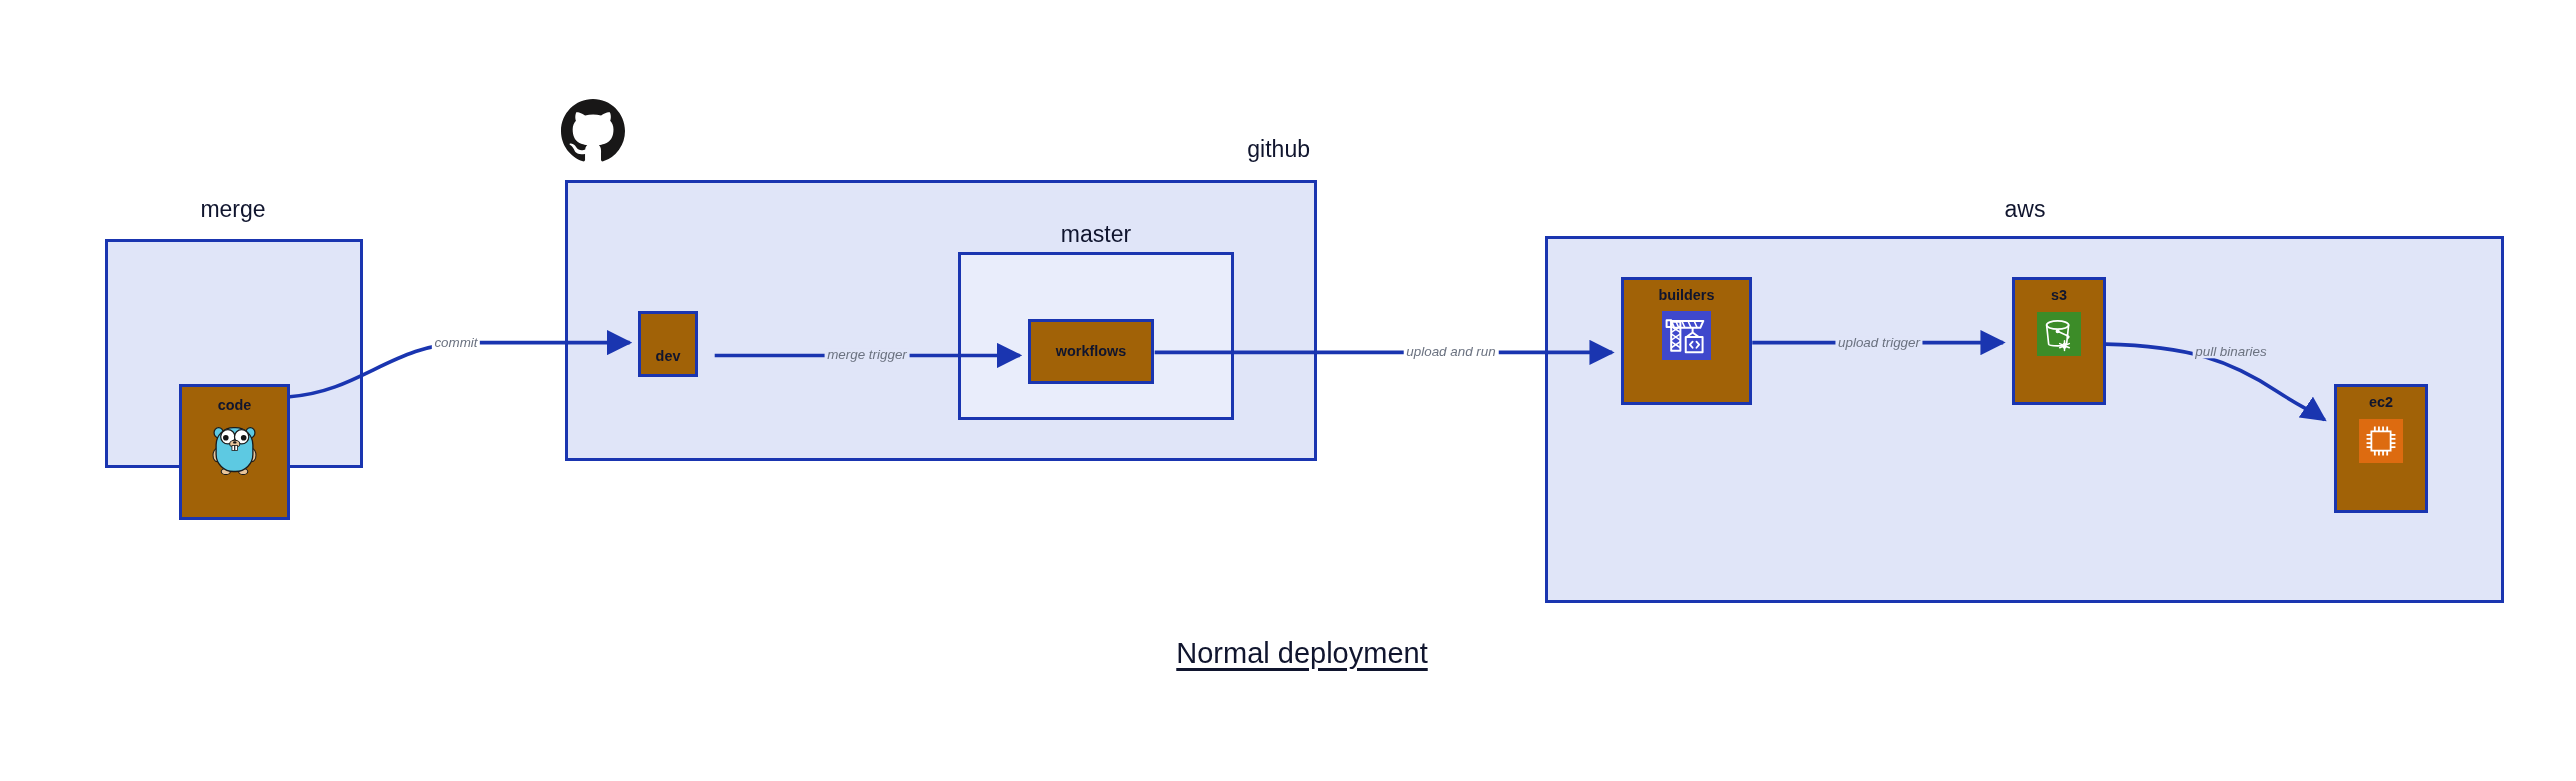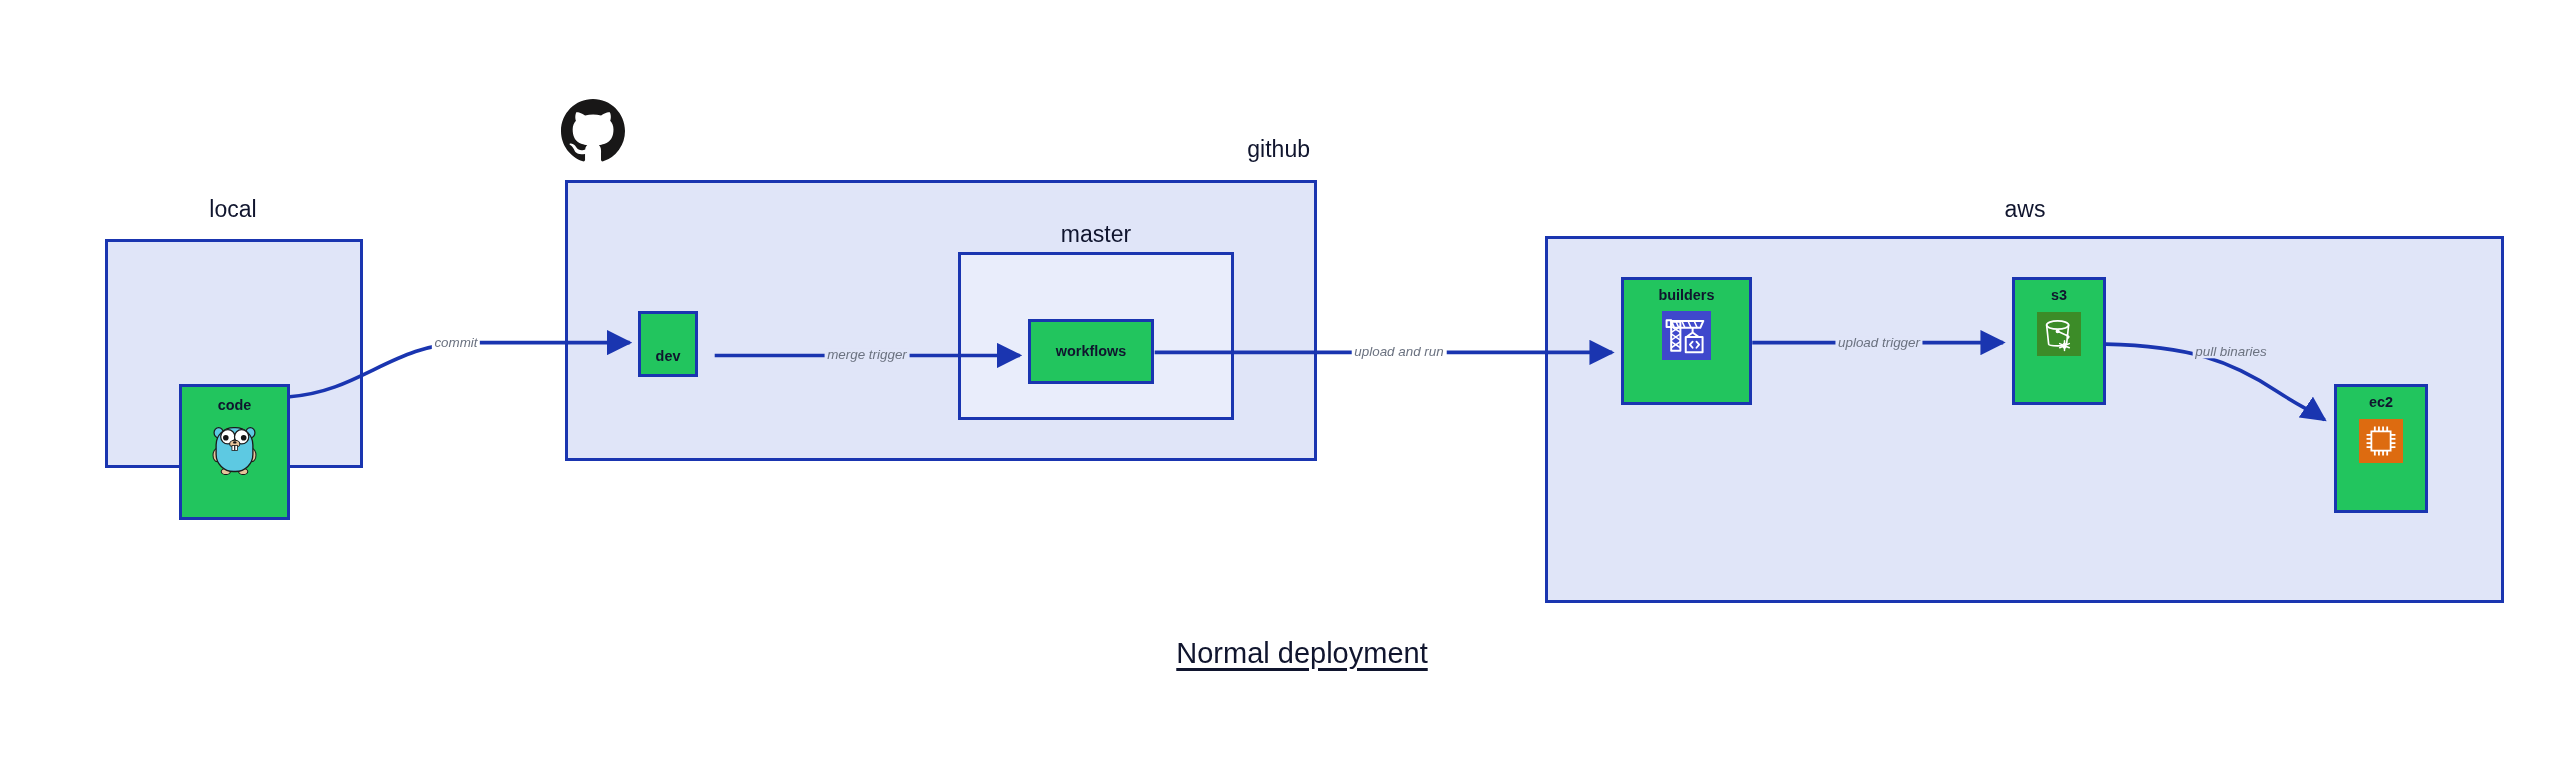--- a/index.html
+++ b/index.html
@@ -1,21 +1,21 @@
 <!DOCTYPE html>
 <html style="font-size:8.2px"><head>
 <meta charset="utf-8">
 <style>
   html,body{margin:0;padding:0;background:#ffffff;}
   body{width:2604px;height:781px;font-family:"Liberation Sans",sans-serif;-webkit-font-smoothing:antialiased;}
   #canvas{position:relative;width:2604px;height:781px;background:#ffffff;overflow:hidden;}
 
   .zone{position:absolute;background:#e0e5f8;border:3.6px solid #1a35b0;box-sizing:border-box;}
   .zone-inner{position:absolute;background:#e9edfb;border:3.6px solid #1a35b0;box-sizing:border-box;}
-  .node{position:absolute;background:#22c55e;border:3.1px solid #1a35b0;box-sizing:border-box;
+  .node{position:absolute;background:#a16207;border:3.1px solid #1a35b0;box-sizing:border-box;
         display:flex;flex-direction:column;align-items:center;}
 
   .zone-label{position:absolute;color:#10152e;font-size:23px;line-height:1;white-space:nowrap;}
   .zone-label.center{transform:translateX(-50%);}
   .zone-label.right{transform:translateX(-100%);}
 
   .node-label{font-size:14.4px;font-weight:bold;color:#10152e;line-height:1;white-space:nowrap;}
 
   .edge-label{position:absolute;color:#6b7280;font-size:13.4px;font-style:italic;line-height:1;
               white-space:nowrap;background:#ffffff;padding:0 2.6px;transform:translate(-50%,-50%);}
@@ -29,21 +29,21 @@
 
   .icon-box{display:block;}
   .gh-logo{position:absolute;}
 </style>
 </head>
 <body>
 
 <div id="canvas">
 
   <div class="zone" style="left:105px;top:239px;width:258px;height:229px;"></div>
-  <div class="zone-label center" style="left:233px;top:198px;">local</div>
+  <div class="zone-label center" style="left:233px;top:198px;">merge</div>
 
   <div class="node" style="left:179px;top:384px;width:111px;height:136px;">
     <span class="node-label" style="margin-top:11.3px;">code</span>
     <span class="icon-box" style="margin-top:8.2px;">
       <svg width="47" height="54" viewBox="0 0 92 104">
 
         <ellipse cx="12" cy="66" rx="8" ry="13" fill="#e8c49a" stroke="#1b1b1b" stroke-width="2"></ellipse>
         <ellipse cx="80" cy="66" rx="8" ry="13" fill="#e8c49a" stroke="#1b1b1b" stroke-width="2"></ellipse>
 
         <ellipse cx="29" cy="98" rx="9" ry="6" fill="#e8c49a" stroke="#1b1b1b" stroke-width="2"></ellipse>
@@ -178,20 +178,20 @@
       <path d="M 2241 684 L 3129 684" marker-end="url(#ah)"></path>
 
       <path d="M 3401 665 L 3888 665" marker-end="url(#ah)"></path>
 
       <path d="M 4087 668 C 4250 672 4330 700 4420 760 C 4470 792 4490 800 4512 815" marker-end="url(#ah)"></path>
     </g>
   </svg>
 
   <div class="edge-label" style="left:456px;top:343px;">commit</div>
   <div class="edge-label onzone" style="left:867px;top:355px;">merge trigger</div>
-  <div class="edge-label" style="left:1399px;top:352px;text-align:center;">upload and run</div>
+  <div class="edge-label" style="left:1451px;top:352px;text-align:center;">upload and run</div>
   <div class="edge-label onzone" style="left:1879px;top:343px;">upload trigger</div>
   <div class="edge-label onzone" style="left:2231px;top:352px;">pull binaries</div>
 
   <div class="page-title" style="left:1302px;top:639px;">Normal deployment</div>
 
 </div>
 
 
 </body></html>

